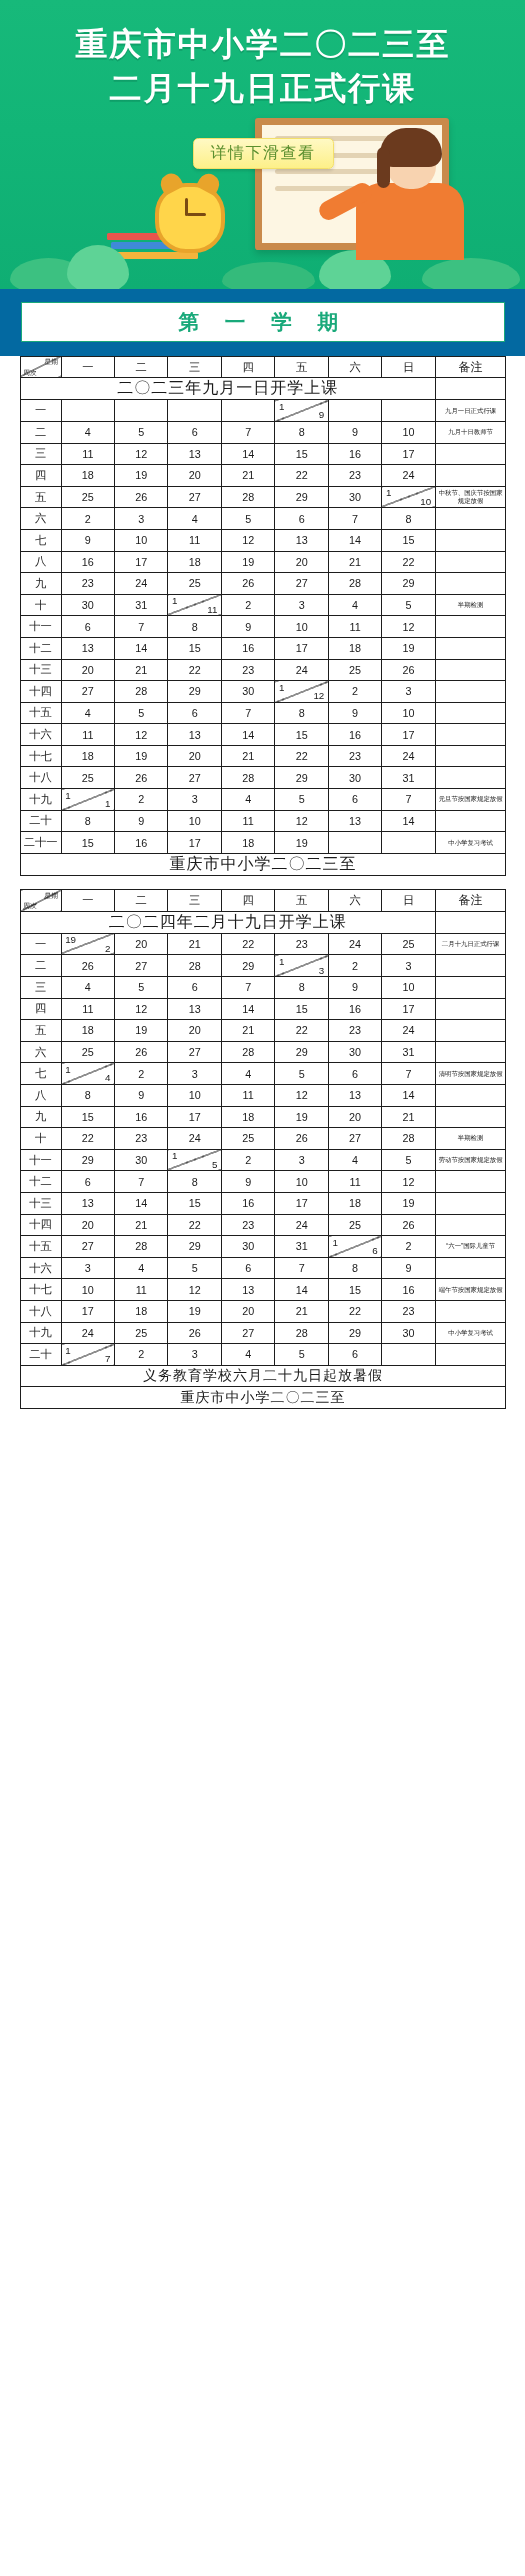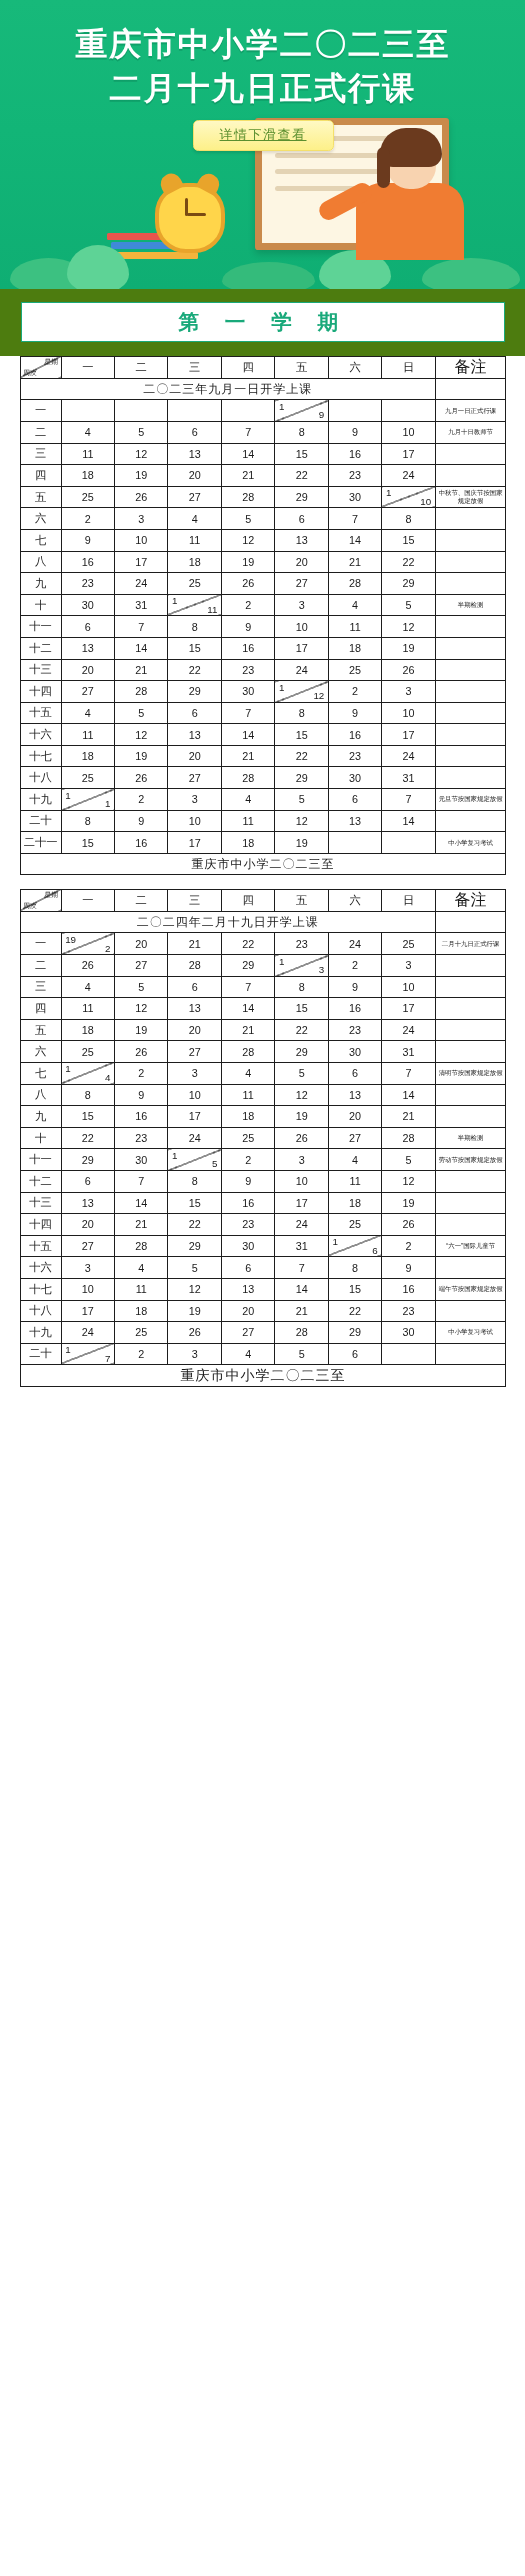--- a/index.html
+++ b/index.html
@@ -28,31 +28,30 @@
     font-size:32px;
     font-weight:bold;
     line-height:1.38;
     letter-spacing:2.1px;
     text-shadow:0 1.5px 0 rgba(0,90,60,.25);
     font-family:"DejaVu Sans","Liberation Sans",sans-serif;
   }
   .hdr-btn{
     position:relative;
     z-index:6;
-    margin:10px auto 0 auto;
+    margin:28px auto 0 auto;
     width:139px;height:29px;
     border-radius:5.2px;
     background:linear-gradient(180deg,#fff9c4 0%,#fdf089 100%);
     border:1px solid #f4e06a;
     color:#5b8f2f;
-    font-size:13px;
+    font-size:16px;
     display:flex;align-items:center;justify-content:center;
     letter-spacing:1.5px;
     box-shadow:0 1.5px 3.1px rgba(0,0,0,.12);
-    text-decoration:underline;
   }
   
   .ill-board{
     position:absolute;right:77px;top:118px;width:180px;height:118px;
     background:#fdf6e3;border:7.2px solid #c98a4b;border-radius:3.1px;z-index:2;
     box-shadow:0 3.1px 7.2px rgba(0,0,0,.15);
   }
   .ill-board i{display:block;height:5.2px;background:#e3d3b4;margin:11.3px 13.4px;border-radius:2.6px;}
   .ill-board i:nth-child(1){width:72%;}
   .ill-board i:nth-child(2){width:86%;}
@@ -103,21 +102,21 @@
   }
   .leaf{position:absolute;bottom:0;background:#57c98a;border-radius:50% 50% 50% 50%/60% 60% 40% 40%;}
   .l1{left:10.3px;width:77px;height:36px;background:#3cc181;}
   .l2{left:67px;width:62px;height:49px;background:#5ed396;}
   .l3{left:222px;width:93px;height:32px;background:#34bb7b;}
   .l4{left:319px;width:72px;height:44px;background:#5ed396;}
   .l5{left:422px;width:98px;height:36px;background:#3cc181;}
 
   
   .term-band{
-    background:#4d7c0f;
+    background:#0369a1;
     padding:13.4px 0 13.4px 0;
   }
   .term-band .inner{
     margin:0 20.6px;
     border:1.5px solid #19a97a;
     background:#ffffff;
     height:38px;
     display:flex;align-items:center;justify-content:center;
   }
   .term-band .inner span{
@@ -145,24 +144,24 @@
   col.c-day{width:47px;}
   col.c-note{width:62px;}
   th.corner{
     position:relative;height:28px;padding:0;
     background:
       linear-gradient(to bottom right,transparent calc(50% - 0.6px),#1d1d1d calc(50% - 0.6px),#1d1d1d calc(50% + 0.6px),transparent calc(50% + 0.6px));
   }
   th.corner .tr{position:absolute;right:2.6px;top:1.5px;font-size:6.7px;line-height:1.1;}
   th.corner .bl{position:absolute;left:2.6px;bottom:1.5px;font-size:6.7px;line-height:1.1;}
   th.dayhead{font-size:11.3px;}
-  th.notehead{font-size:16px;}
+  th.notehead{font-size:12px;}
   td.wk{font-size:11.3px;}
   td.note{font-size:6.4px;line-height:1.25;padding:1px 1.5px;}
-  td.full{font-size:12px;height:28px;letter-spacing:1px;}
+  td.full{font-size:16px;height:28px;letter-spacing:1px;}
   td.full.big{font-size:14px;}
 
   
   .split{
     position:relative;
     background:
       linear-gradient(to bottom right,transparent calc(50% - 0.5px),#1d1d1d calc(50% - 0.5px),#1d1d1d calc(50% + 0.5px),transparent calc(50% + 0.5px));
   }
   .split .a{position:absolute;left:3.6px;top:0.5px;font-size:9.8px;}
   .split .b{position:absolute;right:3.6px;bottom:0.5px;font-size:9.8px;}
@@ -775,20 +774,23 @@
             <td>3</td>
             <td>4</td>
             <td>5</td>
             <td>6</td>
             <td></td>
             <td class="note"></td>
           </tr>
         </tbody>
       <tfoot>
         <tr>
+          <td class="full big" colspan="9">义务教育学校六月二十九日起放暑假</td>
+        </tr>
+        <tr>
           <td class="full big" colspan="9">重庆市中小学二〇二三至</td>
         </tr>
       </tfoot>
     </table>
   </div>
 
   <div class="gap"></div>
 </div>
 
 

